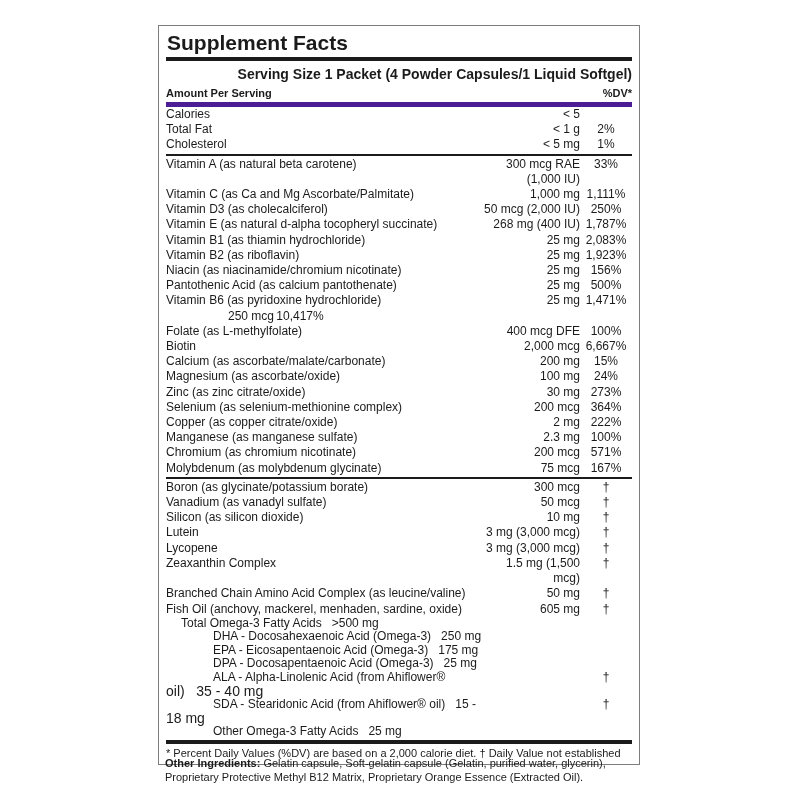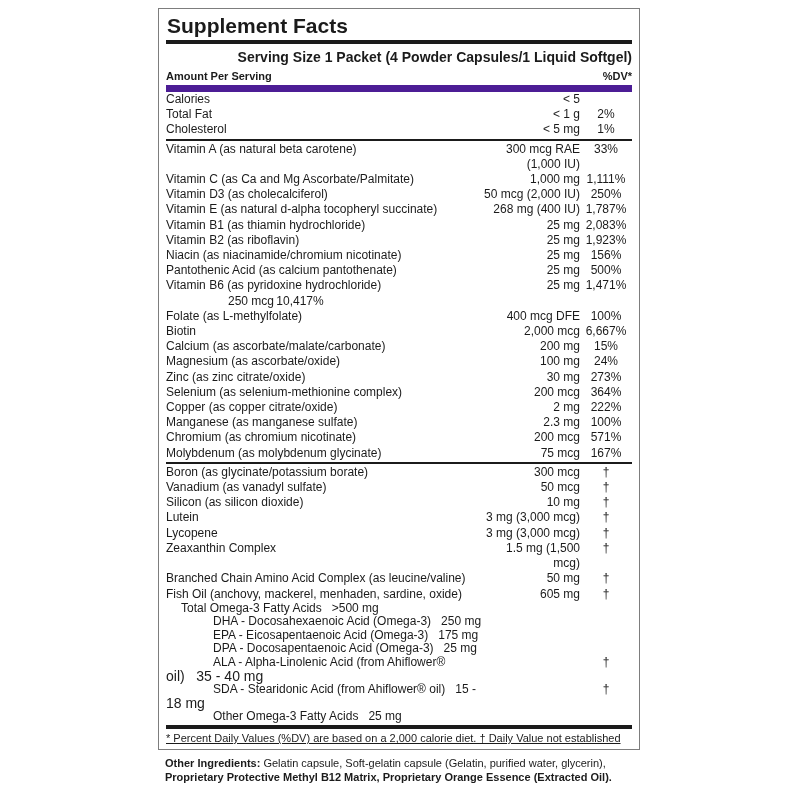--- a/index.html
+++ b/index.html
@@ -1,47 +1,47 @@
 <!DOCTYPE html>
 <html><head>
 <meta charset="utf-8">
 <style>
   html,body{margin:0;padding:0;}
   body{
     width:800px;height:800px;position:relative;background:#ffffff;
     font-family:"Liberation Sans","DejaVu Sans",sans-serif;color:#1b1b1b;
   }
   .panel{
-    position:absolute;left:158px;top:8px;width:482px;box-sizing:border-box;
+    position:absolute;left:158px;top:25px;width:482px;box-sizing:border-box;
     border:1px solid #7d7d7d;background:#fff;padding:3px 7px 2px 7px;
   }
   .title{font-size:21px;font-weight:800;line-height:25px;margin:1px 0 0 1px;}
   .bar{height:4px;background:#1b1b1b;margin-top:2px;}
   .serving{text-align:right;font-weight:bold;font-size:14px;line-height:13px;margin-top:7px;}
   .colhead{
     display:flex;justify-content:space-between;align-items:flex-end;
     font-weight:bold;font-size:11px;line-height:13px;margin-top:6px;
-    padding-bottom:2px;border-bottom:7px solid #4c1d95;
+    padding-bottom:2px;border-bottom:5px solid #4c1d95;
   }
   .t-row{display:flex;align-items:flex-start;font-size:12px;line-height:15.2px;}
   .c-name{flex:1;min-width:0;}
   .c-amt{width:108px;text-align:right;white-space:normal;}
   .c-dv{width:52px;text-align:center;}
   .wrap2{display:block;}
   .rule-med{height:0;border-top:2px solid #1b1b1b;margin:1px 0;}
   .omega .t-row{line-height:13.6px;}
   .o-text{flex:1;white-space:pre-wrap;}
   .ind1{padding-left:15px;}
   .ind2{padding-left:47px;}
   .o-cont{font-size:14px;line-height:13.6px;white-space:pre-wrap;}
   .footbar{height:4px;background:#1b1b1b;margin-top:1px;}
-  .footnote{font-size:11px;line-height:13px;padding:3px 0 2px 0;text-decoration:underline;}
+  .footnote{font-size:11px;line-height:13px;padding:3px 0 2px 0;}
   .other{position:absolute;left:165px;top:756px;width:462px;font-size:11px;line-height:14px;}
   .other b{font-weight:bold;margin-top:20px;}
-  .blk{display:block;font-weight:bold;}
+  .blk{display:block;}
 </style>
 </head>
 <body>
 
 <div class="panel">
   <div class="title">Supplement Facts</div>
   <div class="bar"></div>
   <div class="serving">Serving Size 1 Packet (4 Powder Capsules/1 Liquid Softgel)</div>
   <div class="colhead">
     <span>Amount Per Serving</span>

